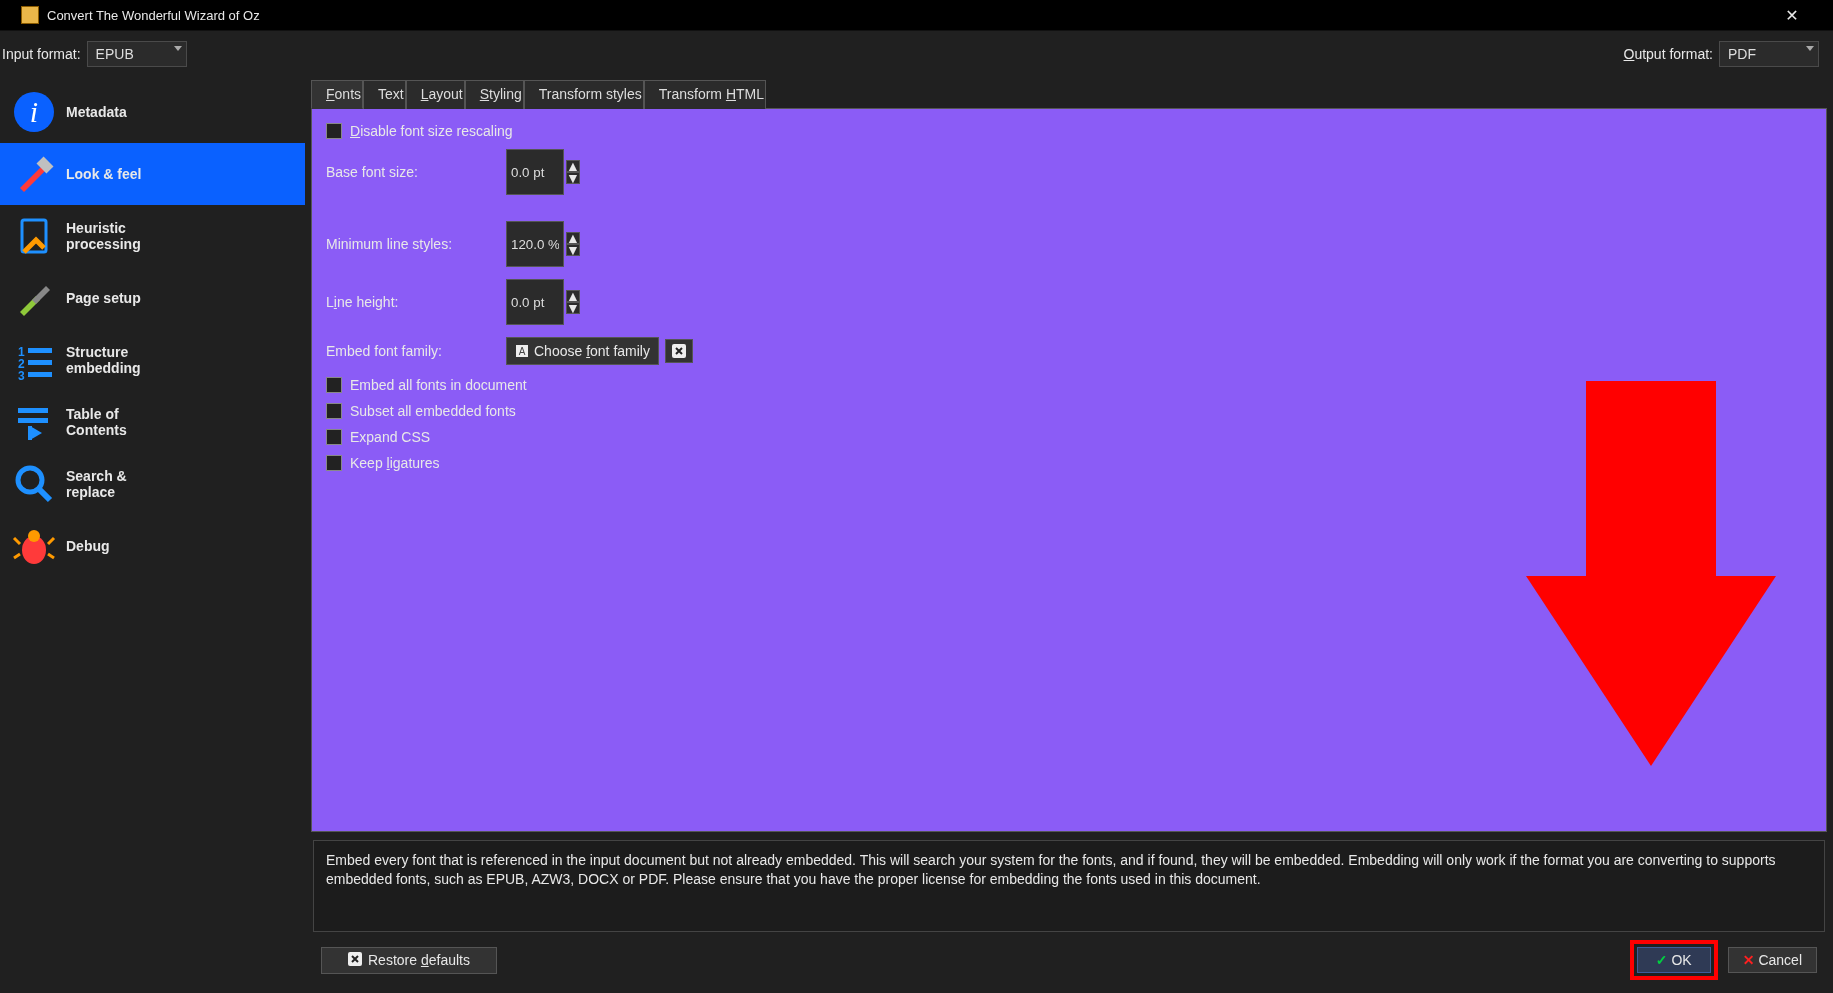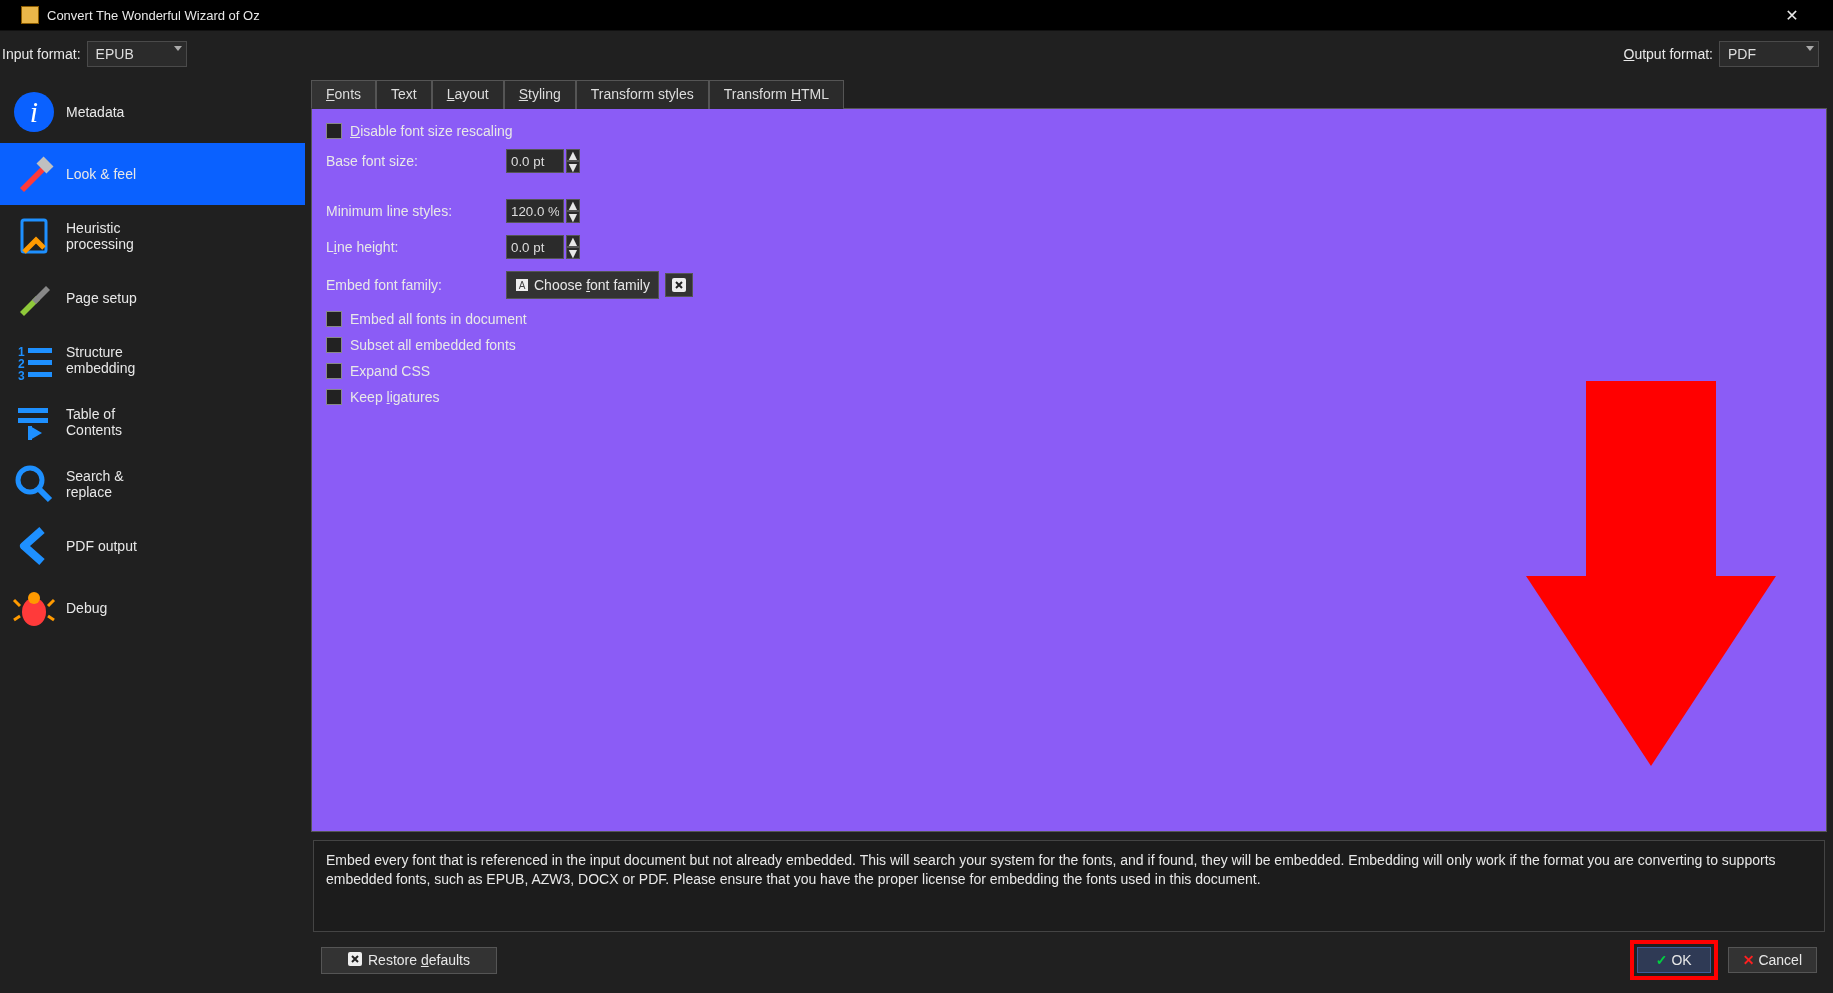--- a/index.html
+++ b/index.html
@@ -10,34 +10,34 @@
 .toprow{display:flex;align-items:center;padding:10px 14px 8px 2px;background:#202020}
 .toprow .lbl{margin-right:6px}
 .select{background:#2b2b2b;border:1px solid #4a4a4a;color:#ddd;padding:2px 20px 2px 8px;position:relative;min-width:70px;height:20px;display:inline-flex;align-items:center}
 .select .chev{position:absolute;right:4px;top:4px;border-left:4px solid transparent;border-right:4px solid transparent;border-top:5px solid #aaa}
 .spacer{flex:1}
 .body{display:flex;height:calc(993px - 30px - 44px);background:#202020}
 .sidebar{width:305px;background:#202020;padding-top:6px}
 .sb-item{display:flex;align-items:center;padding:6px 10px;min-height:50px;cursor:pointer}
 .sb-item.active{background:#0a61ff}
 .sb-icon{width:48px;height:48px;display:flex;align-items:center;justify-content:center;margin-right:8px}
-.sb-label{font-weight:400;line-height:1.15}
+.sb-label{font-weight:700;line-height:1.15}
 .sb-label .ln2{display:block}
 .main{flex:1;display:flex;flex-direction:column;padding:4px 6px 6px 6px}
 .tabs{display:flex;border-bottom:1px solid #555;padding-left:0}
-.tab{padding:5px 14px 6px 14px;border:1px solid #555;border-bottom:none;background:#2b2b2b;margin-right:0;position:relative;top:1px;color:#ddd;cursor:pointer}
+.tab{padding:5px 1px 6px 14px;border:1px solid #555;border-bottom:none;background:#2b2b2b;margin-right:0;position:relative;top:1px;color:#ddd;cursor:pointer}
 .tab.active{background:#333;border-bottom:1px solid #333}
 .tab u{text-decoration:underline}
 .panel{flex:1;background:#8b5cf6;border:1px solid #555;border-top:none;padding:14px 14px 10px 14px;position:relative}
 .row{display:flex;align-items:center;margin-bottom:12px}
 .row .flabel{width:180px}
 .chk{display:flex;align-items:center;margin-bottom:10px}
 .chk .box{width:14px;height:14px;border:1px solid #888;background:#222;margin-right:8px}
 .spin{display:flex;align-items:center}
-.spin input{background:#2b2b2b;border:1px solid #555;color:#ddd;width:48px;height:20px;padding:1px 4px}
+.spin input{background:#2b2b2b;border:1px solid #555;color:#ddd;width:48px;height:20px;padding:12px 4px}
 .spin .btns{display:flex;flex-direction:column;margin-left:2px}
 .spin .b{width:12px;height:10px;background:#2b2b2b;border:1px solid #555;display:flex;align-items:center;justify-content:center}
 .txtin{background:#1a1a1a;border:1px solid #555;width:108px;height:22px}
 .iconbtn{width:36px;height:36px;border:1px solid #555;background:#333;margin-left:8px;display:flex;align-items:center;justify-content:center;cursor:pointer}
 .btn{background:#333;border:1px solid #555;padding:2px 8px;display:inline-flex;align-items:center;cursor:pointer;height:22px}
 .btn .ic{width:14px;height:14px;margin-right:5px;display:inline-block}
 .clrbtn{width:26px;height:22px;border:1px solid #555;background:#333;margin-left:6px;display:inline-flex;align-items:center;justify-content:center}
 .help{background:#1c1c1c;border:1px solid #444;margin:8px 2px 0 2px;padding:10px 12px;font-size:14px;line-height:1.35;min-height:70px}
 .footer{display:flex;align-items:center;padding:8px 10px 8px 10px}
 .footer .btn2{background:#333;border:1px solid #555;padding:4px 26px;display:inline-flex;align-items:center;cursor:pointer}
@@ -142,28 +142,20 @@
           <svg width="44" height="44">
             <circle cx="18" cy="18" r="12" fill="none" stroke="#1e90ff" stroke-width="5"></circle>
             <line x1="26" y1="26" x2="38" y2="38" stroke="#1e90ff" stroke-width="6"></line>
           </svg>
         </div>
       <div class="sb-label"><span>Search &amp;</span><span class="ln2">replace</span></div>
     </div>
     <div class="sb-item">
       <div class="sb-icon">
           <svg width="44" height="44">
-            <path d="M30 6 L12 22 L30 38" fill="none" stroke="#1e90ff" stroke-width="8" stroke-linejoin="round"></path>
-          </svg>
-        </div>
-      <div class="sb-label">PDF output</div>
-    </div>
-    <div class="sb-item">
-      <div class="sb-icon">
-          <svg width="44" height="44">
             <ellipse cx="22" cy="26" rx="12" ry="14" fill="#ff3a3a"></ellipse>
             <circle cx="22" cy="12" r="6" fill="#ff9a00"></circle>
             <line x1="8" y1="20" x2="2" y2="14" stroke="#ff9a00" stroke-width="3"></line>
             <line x1="36" y1="20" x2="42" y2="14" stroke="#ff9a00" stroke-width="3"></line>
             <line x1="8" y1="30" x2="2" y2="34" stroke="#ff9a00" stroke-width="3"></line>
             <line x1="36" y1="30" x2="42" y2="34" stroke="#ff9a00" stroke-width="3"></line>
           </svg>
         </div>
       <div class="sb-label">Debug</div>
     </div>

